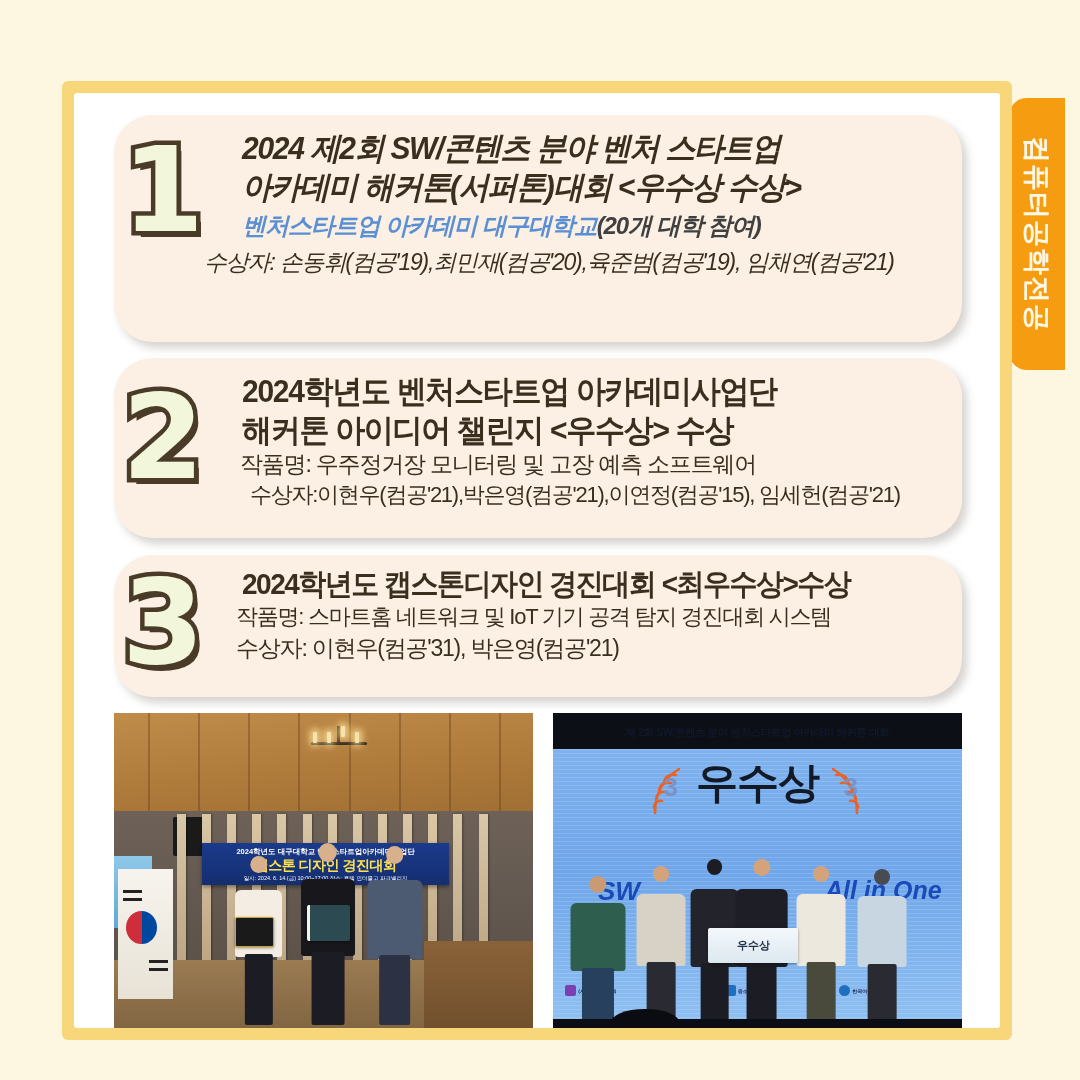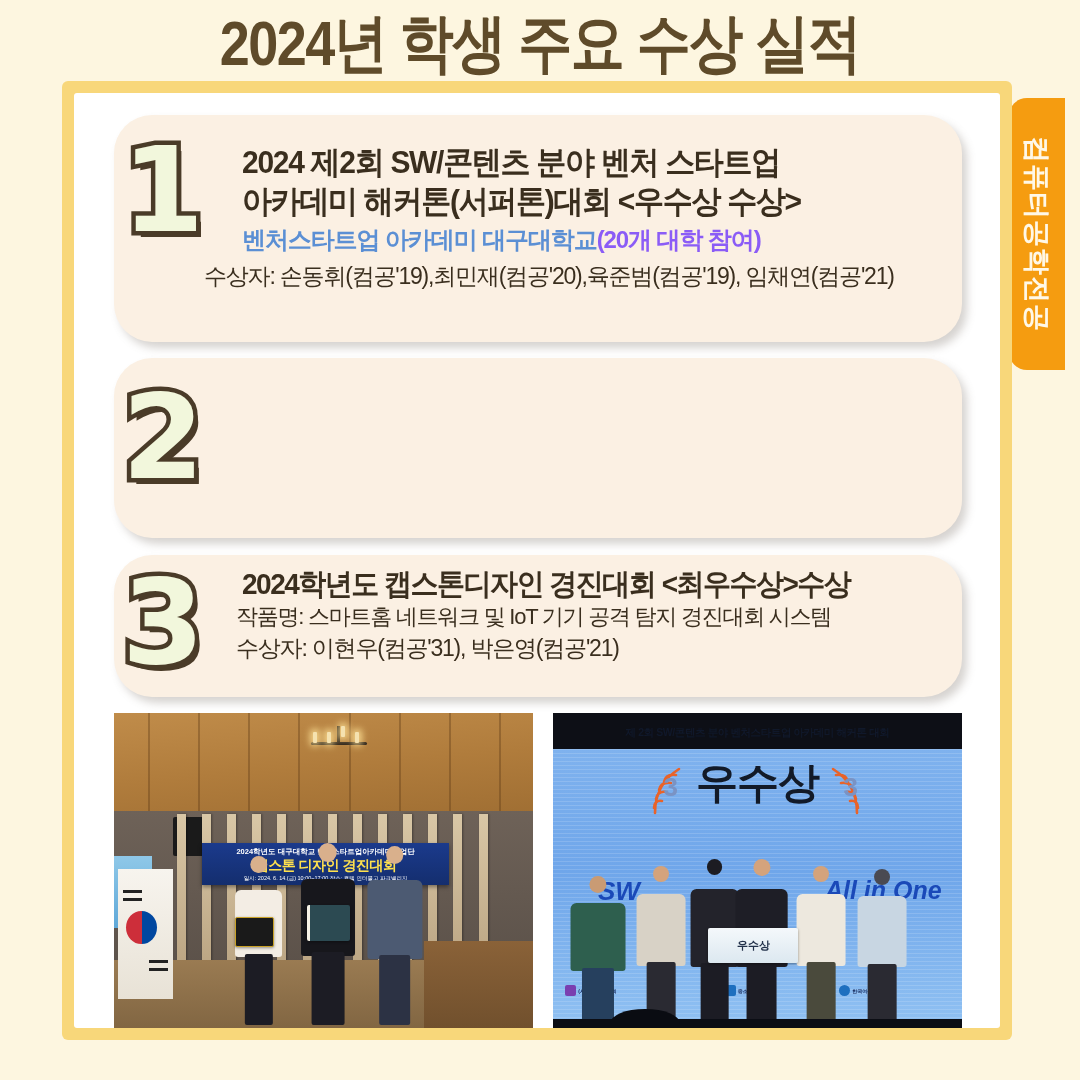--- a/index.html
+++ b/index.html
@@ -112,32 +112,32 @@
   .hl-sm { font-size: 28px; letter-spacing: -1.5px; }
 
   .sub {
     font-size: 24px;
     line-height: 1.25;
     letter-spacing: -1.1px;
     color: #3A2E1E;
     white-space: nowrap;
   }
   .sub .blue { color: #5B8FD4; font-weight: 700; }
-  .sub .dark { color: #8b5cf6; font-weight: 700; }
+  .sub .dark { color: #404040; font-weight: 700; }
 
   .detail {
     font-size: 23px;
     line-height: 1.28;
     letter-spacing: -1.2px;
     color: #3A2E1E;
     white-space: nowrap;
   }
   .detail-wide { font-size: 22px; letter-spacing: -1.25px; }
 
-  .card-1 .body { padding-top: 26px; }
+  .card-1 .body { padding-top: 12px; font-style: italic; }
   .card-1 .sub { margin-top: 6px; }
   .card-1 .detail { margin-top: 7px; margin-left: -38px; }
 
   .card-2 .body { padding-top: 12px; }
   .card-2 .detail { margin-top: 2px; margin-left: -2px; }
   .card-2 .detail.win { margin-left: 8px; }
 
   .card-3 .body { padding-top: 10px; }
   .card-3 .detail { margin-top: 2px; margin-left: -6px; }
 
@@ -279,23 +279,20 @@
   }
   .rp-silhouette {
     position: absolute; bottom: 0; border-radius: 50% 50% 0 0; background: #0A0C12;
   }
 </style>
 </head>
 <body>
 
 <div class="poster">
 
-  <div class="title-bar">
-    <div class="title-text">2024년 학생 주요 수상 실적</div>
-  </div>
 
   <div class="side-tab">
     <div class="side-tab-inner">컴퓨터공학전공</div>
   </div>
 
   <div class="frame">
   <div class="panel">
 
     <div class="card card-1">
       <div class="num">1</div>
@@ -304,20 +301,26 @@
         <div class="hl">아카데미 해커톤(서퍼톤)대회 &lt;우수상 수상&gt;</div>
         <div class="sub">
           <span class="blue">벤처스타트업 아카데미 대구대학교</span><span class="dark">(20개 대학 참여)</span>
         </div>
         <div class="detail">수상자: 손동휘(컴공'19),최민재(컴공'20),육준범(컴공'19), 임채연(컴공'21)</div>
       </div>
     </div>
 
     <div class="card card-2">
       <div class="num">2</div>
+      <div class="body">
+        <div class="hl">2024학년도 벤처스타트업 아카데미사업단</div>
+        <div class="hl">해커톤 아이디어 챌린지 &lt;우수상&gt; 수상</div>
+        <div class="detail">작품명: 우주정거장 모니터링 및 고장 예측 소프트웨어</div>
+        <div class="detail win detail-wide">수상자:이현우(컴공'21),박은영(컴공'21),이연정(컴공'15), 임세헌(컴공'21)</div>
+      </div>
     </div>
 
     <div class="card card-3">
       <div class="num">3</div>
       <div class="body">
         <div class="hl hl-sm">2024학년도 캡스톤디자인 경진대회 &lt;최우수상&gt;수상</div>
         <div class="detail detail-wide">작품명: 스마트홈 네트워크 및 IoT 기기 공격 탐지 경진대회 시스템</div>
         <div class="detail">수상자: 이현우(컴공'31), 박은영(컴공'21)</div>
       </div>
     </div>

